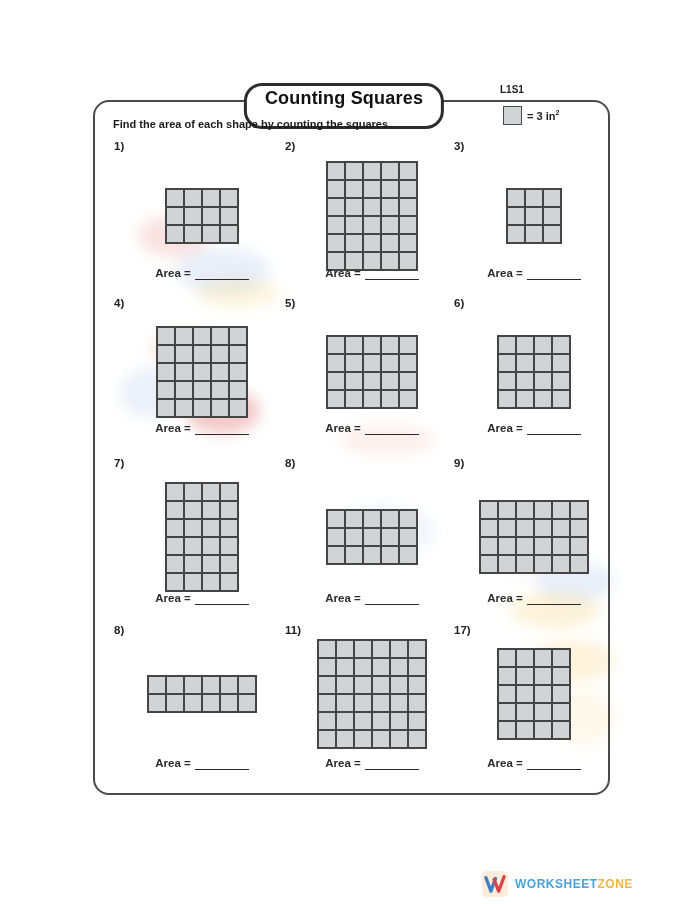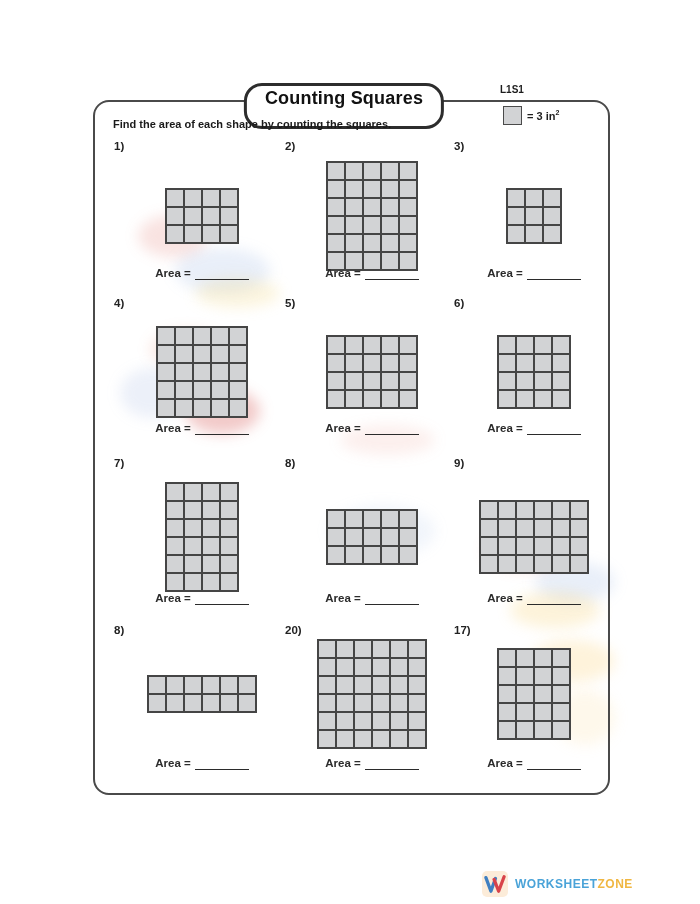--- a/index.html
+++ b/index.html
@@ -372,21 +372,21 @@
         <div class="cell"></div>
         <div class="cell"></div>
         <div class="cell"></div>
       </div>
       <div class="area-row">
         <span>Area =</span>
         <span class="area-blank"></span>
       </div>
     </div>
     <div class="slot r3 c1">
-      <div class="pnum">20)</div>
+      <div class="pnum">11)</div>
       <div class="sgrid" style="grid-template-columns: repeat(6, 16px); background: rgb(69, 69, 69); border-color: rgb(69, 69, 69);">
         <div class="cell"></div>
         <div class="cell"></div>
         <div class="cell"></div>
         <div class="cell"></div>
         <div class="cell"></div>
         <div class="cell"></div>
         <div class="cell"></div>
         <div class="cell"></div>
         <div class="cell"></div>

